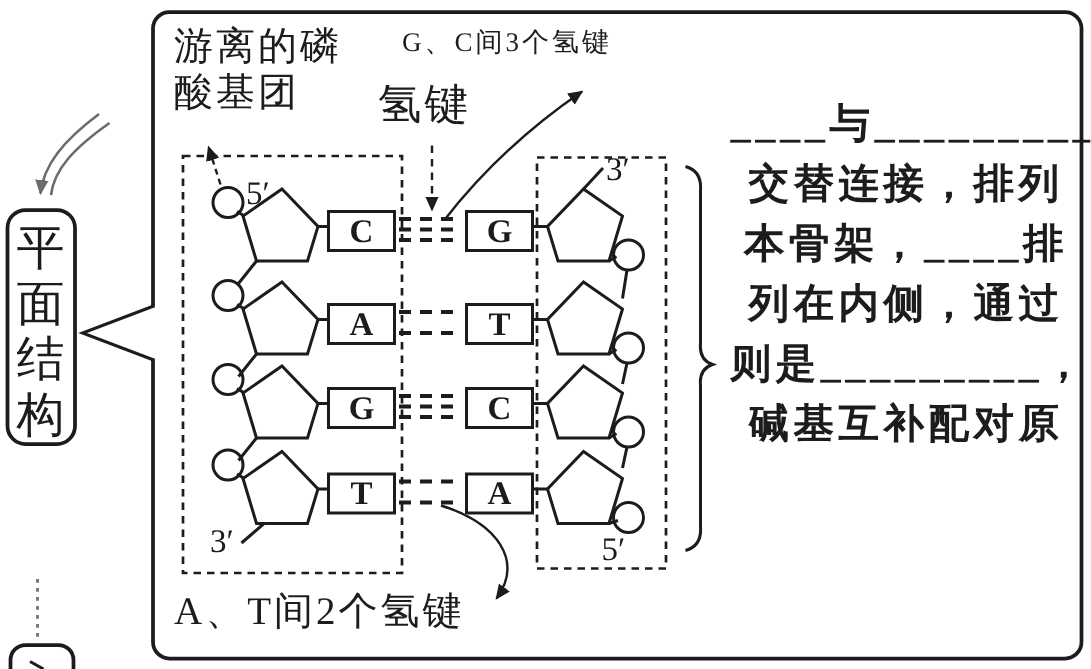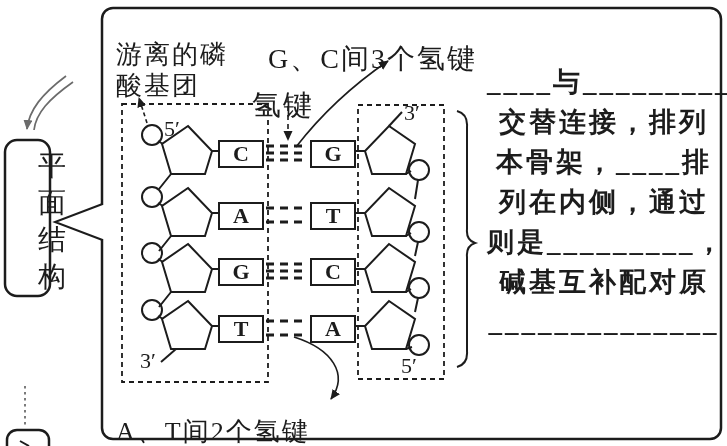--- a/index.html
+++ b/index.html
@@ -4,24 +4,24 @@
 <style>
   html,body{margin:0;padding:0;background:#f2f2f2;}
   .canvas{
     position:relative;width:727px;height:446px;background:#ffffff;
     overflow:hidden;font-family:"Liberation Serif","DejaVu Serif",serif;
     color:#1c1c1c;
   }
   .canvas svg{position:absolute;left:0;top:0;}
   .t{position:absolute;color:#1c1c1c;white-space:nowrap;
      font-family:"Liberation Serif","DejaVu Serif",serif;}
-  .hand{letter-spacing:2px;margin-top:24px;}
+  .hand{letter-spacing:2px;}
   .wrap{white-space:normal;word-break:break-all;}
   .vert{white-space:normal;word-break:break-all;width:32px;
-        font-size:28px;line-height:37px;margin-left:27px;}
+        font-size:32px;line-height:37px;}
   .para{white-space:normal;width:234px;font-size:27px;line-height:40px;
         letter-spacing:3px;font-weight:600;}
   .para div{white-space:nowrap;text-align:center;}
   .base{
     position:absolute;width:42px;height:24px;border:2px solid #1c1c1c;
     background:#fff;display:flex;align-items:center;justify-content:center;
     font-size:22px;font-weight:600;
     font-family:"Liberation Serif","DejaVu Serif",serif;
   }
   .prime{font-size:22px;}
@@ -119,23 +119,23 @@
 
     <g stroke="#1c1c1c" fill="none" stroke-width="2">
       <path d="M457 111 Q468 114 467 127 L467 229 Q466 240 475 243 Q466 246 467 257 L467 351 Q468 364 457 367"></path>
     </g>
   </svg>
 
   <div class="t vert" style="left:11px;top:147px;">平面结构</div>
 
   <div class="t hand wrap" style="left:116px;top:15px;width:120px;font-size:26px;line-height:31px;">游离的磷酸基团</div>
 
-  <div class="t hand" style="left:268px;top:16px;font-size:28px;">G、C间3个氢键</div>
+  <div class="t hand" style="left:268px;top:16px;font-size:18px;">G、C间3个氢键</div>
 
-  <div class="t hand" style="left:252px;top:62px;font-size:29px;">氢键</div>
+  <div class="t hand" style="left:252px;top:50px;font-size:29px;">氢键</div>
 
   <div class="t hand" style="left:116px;top:390px;font-size:26px;">A、T间2个氢键</div>
 
   <span class="t prime" style="left:164px;top:116px;">5′</span>
   <span class="t prime" style="left:140px;top:348px;">3′</span>
   <span class="t prime" style="left:404px;top:100px;">3′</span>
   <span class="t prime" style="left:401px;top:353px;">5′</span>
 
   <div class="base" style="left:218px;top:140px;">C</div>
   <div class="base" style="left:218px;top:202px;">A</div>
@@ -147,16 +147,15 @@
   <div class="base" style="left:310px;top:258px;">C</div>
   <div class="base" style="left:310px;top:315px;">A</div>
 
   <div class="t para" style="left:487px;top:62px;">
     <div style="text-align:left;">____与_________</div>
     <div>交替连接，排列</div>
     <div>本骨架，____排</div>
     <div>列在内侧，通过</div>
     <div>则是_________，</div>
     <div>碱基互补配对原</div>
-    <div>______________</div>
   </div>
 
 </div>
 
 </body></html>

